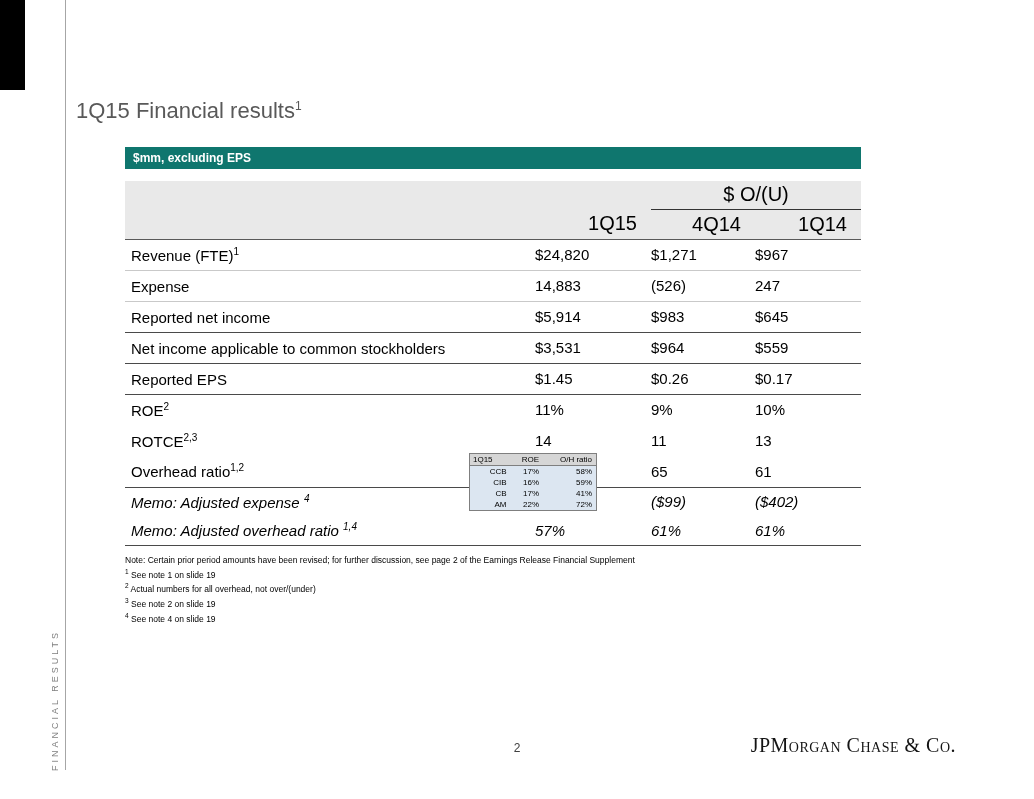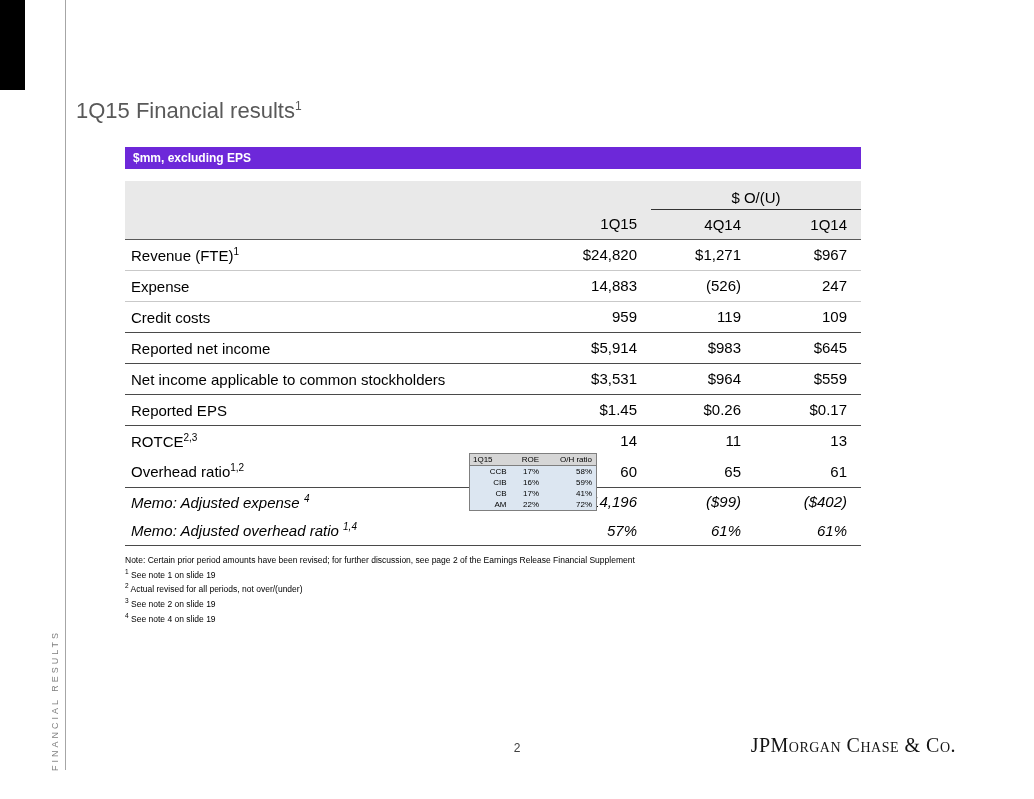--- a/index.html
+++ b/index.html
@@ -15,38 +15,38 @@
     writing-mode:vertical-rl; transform:rotate(180deg);
     font-size:9px; letter-spacing:3px; color:#7f7f7f;
   }
 
   .title { position:absolute; left:76px; top:98px; font-size:22px; font-weight:normal; color:#595959; }
   .title sup { font-size:12px; }
 
   .content { position:absolute; left:125px; top:147px; width:736px; }
 
   .header-bar {
-    height:22px; line-height:22px; background:#6d28d9; color:#ffffff;
+    height:22px; line-height:22px; background:#0f766e; color:#ffffff;
     font-size:12px; font-weight:bold; padding-left:8px;
   }
 
   table.fin { border-collapse:collapse; table-layout:fixed; width:736px; margin-top:12px; }
   table.fin col.c-label { width:410px; }
   table.fin col.c-v1 { width:116px; }
   table.fin col.c-v2 { width:104px; }
   table.fin col.c-v3 { width:106px; }
 
-  table.fin thead th { background:#e9e9e9; font-weight:normal; font-size:15px; }
+  table.fin thead th { background:#e9e9e9; font-weight:normal; font-size:20px; }
   tr.ou-row th { height:28px; vertical-align:bottom; padding-bottom:3px; }
   tr.ou-row th.ou-span { text-align:center; border-bottom:1px solid #333333; }
   tr.col-row th { height:30px; text-align:right; padding-right:14px; vertical-align:middle; border-bottom:1px solid #595959; }
 
   table.fin td { font-size:15px; height:31px; vertical-align:middle; }
   td.label { text-align:left; padding-left:6px;margin-left:32px; }
-  td.val { text-align:right; padding-right:14px; }
+  td.val { text-align:left; padding-right:14px; }
   tr.sep-light td { border-bottom:1px solid #c9c9c9; }
   tr.sep-dark td { border-bottom:1px solid #4a4a4a; }
   tr.memo td { font-style:italic; height:29px; }
   td.label sup { font-size:10px; }
 
   .mini {
     position:absolute; left:344px; top:306px; width:128px;
     border:1px solid #7f7f7f; background:#dce6f1; font-size:8px;
   }
   .mini table { width:100%; border-collapse:collapse; }
@@ -106,42 +106,42 @@
           <td class="val">$1,271</td>
           <td class="val">$967</td>
         </tr>
         <tr class="sep-light">
           <td class="label"><span>Expense</span><sup></sup></td>
           <td class="val">14,883</td>
           <td class="val">(526)</td>
           <td class="val">247</td>
         </tr>
         <tr class="sep-dark">
-          <td class="label"><span>Credit costs</span><sup></sup></td>
-          <td class="val">959</td>
-          <td class="val">119</td>
-          <td class="val">109</td>
-        </tr>
-        <tr class="sep-dark">
           <td class="label"><span>Reported net income</span><sup></sup></td>
           <td class="val">$5,914</td>
           <td class="val">$983</td>
           <td class="val">$645</td>
         </tr>
         <tr class="sep-dark">
           <td class="label"><span>Net income applicable to common stockholders</span><sup></sup></td>
           <td class="val">$3,531</td>
           <td class="val">$964</td>
           <td class="val">$559</td>
         </tr>
         <tr class="sep-dark">
           <td class="label"><span>Reported EPS</span><sup></sup></td>
           <td class="val">$1.45</td>
           <td class="val">$0.26</td>
           <td class="val">$0.17</td>
+        </tr>
+        <tr>
+          <td class="label"><span>ROE</span><sup>2</sup></td>
+          <td class="val">11%</td>
+          <td class="val">9%</td>
+          <td class="val">10%</td>
         </tr>
         <tr>
           <td class="label"><span>ROTCE</span><sup>2,3</sup></td>
           <td class="val">14</td>
           <td class="val">11</td>
           <td class="val">13</td>
         </tr>
         <tr class="sep-dark">
           <td class="label"><span>Overhead ratio</span><sup>1,2</sup></td>
           <td class="val">60</td>
@@ -193,21 +193,21 @@
             <td class="v">22%</td>
             <td class="v">72%</td>
           </tr>
         </tbody>
       </table>
     </div>
 
     <div class="notes">
       <div class="note"><span>Note: Certain prior period amounts have been revised; for further discussion, see page 2 of the Earnings Release Financial Supplement</span></div>
       <div class="note"><sup>1</sup><span> See note 1 on slide 19</span></div>
-      <div class="note"><sup>2</sup><span> Actual revised for all periods, not over/(under)</span></div>
+      <div class="note"><sup>2</sup><span> Actual numbers for all overhead, not over/(under)</span></div>
       <div class="note"><sup>3</sup><span> See note 2 on slide 19</span></div>
       <div class="note"><sup>4</sup><span> See note 4 on slide 19</span></div>
     </div>
 
   </div>
 
   <div class="page-num">2</div>
   <div class="logo">JPMorgan Chase &amp; Co.</div>
 
 </div>

